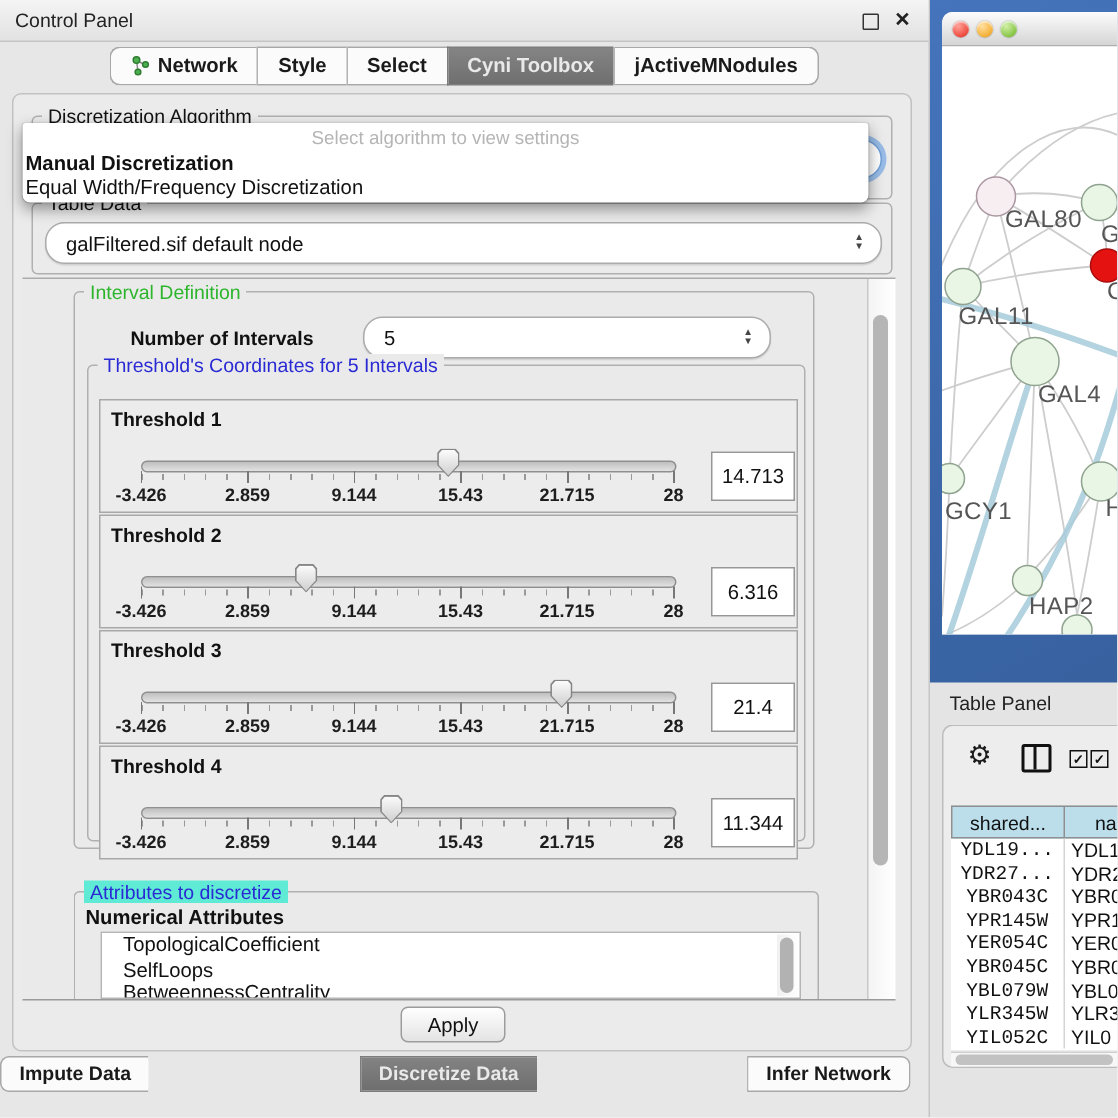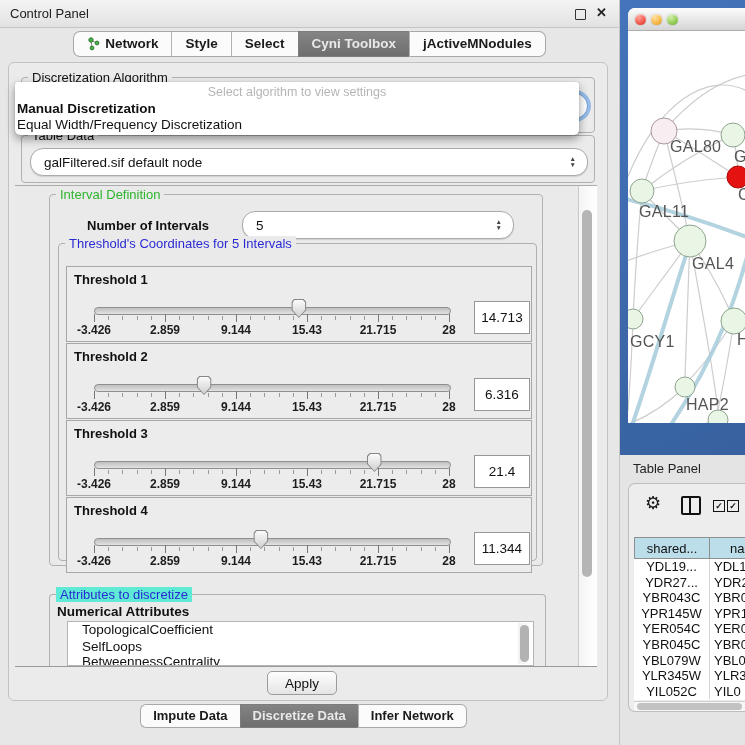--- a/index.html
+++ b/index.html
@@ -69,21 +69,21 @@
 
   
   .attr-list{position:absolute;left:17px;top:26px;width:465px;height:43px;background:#fff;border:1px solid #b5b5b5;overflow:hidden;}
   .attr-list .item{padding-left:14px;font-size:13.5px;line-height:15px;white-space:nowrap;}
   .listscroll{position:absolute;right:1px;top:1px;bottom:1px;width:14px;background:linear-gradient(to right,#f0f0f0,#fff);}
   .listscroll .thumb-v{position:absolute;left:2px;width:9px;top:2px;height:37px;background:#b2b2b2;border-radius:5px;}
 
   .btn{background:linear-gradient(#fefefe,#e4e4e4);border:1px solid #9c9c9c;border-radius:5px;font-size:13.5px;
     display:flex;align-items:center;justify-content:center;color:#111;}
 
-  .bottom-tabs{position:absolute;left:0;right:12px;top:704px;display:flex;justify-content:center;}
+  .bottom-tabs{position:absolute;left:0;right:12px;top:704px;display:flex;justify-content:space-between;}
   .btab{height:22px;line-height:22px;padding:0 12px;background:#fbfbfb;border-top:1px solid #a8a8a8;border-bottom:1px solid #a8a8a8;
     font-size:13px;font-weight:700;color:#1a1a1a;}
   .btab + .btab{border-left:1px solid #b3b3b3;}
   .btab:first-child{border-left:1px solid #a8a8a8;border-radius:6px 0 0 6px;}
   .btab:last-child{border-right:1px solid #a8a8a8;border-radius:0 6px 6px 0;}
   .btab.selected{background:linear-gradient(#838383,#6e6e6e);color:#e9e9e9;border-color:#7d7d7d;}
 
   
   .net-frame{position:absolute;left:620px;top:0;width:125px;height:455px;background:linear-gradient(150deg,#4574bc,#37619f);}
   .net-window{position:absolute;left:8px;top:8px;width:117px;height:415px;border-radius:7px 0 0 0;overflow:hidden;background:#fff;}
@@ -102,21 +102,21 @@
   .tp-split{position:absolute;left:52px;top:12px;width:16px;height:15px;border:2px solid #111;border-radius:2px;}
   .tp-split::after{content:"";position:absolute;left:6px;top:0;bottom:0;width:2px;background:#111;}
   .tp-check{position:absolute;top:16px;width:10px;height:10px;border:1.5px solid #111;font-size:9px;font-weight:700;line-height:10px;text-align:center;color:#111;}
   .tp-table{position:absolute;left:5px;top:53px;right:0;}
   .tp-header{display:flex;height:22px;}
   .tp-th{background:#bcdeea;border:1px solid #8f8f8f;font-size:13px;display:flex;align-items:center;justify-content:center;overflow:hidden;white-space:nowrap;}
   .tp-th.c1{width:74px;}
   .tp-th.c2{flex:1;border-left:none;justify-content:flex-start;padding-left:20px;}
   .tp-rows{height:141px;overflow:hidden;background:#fff;}
   .tp-row{display:flex;height:15.6px;font-size:13px;}
-  .tp-td.c1{width:75px;text-align:center;border-right:1px solid #d5d5d5;overflow:hidden;white-space:nowrap;}
+  .tp-td.c1{width:75px;text-align:center;border-right:1px solid #d5d5d5;overflow:hidden;white-space:nowrap;font-family:Liberation Mono, monospace;}
   .tp-td.c2{flex:1;padding-left:4px;overflow:hidden;white-space:nowrap;}
   .tp-hscroll{position:absolute;left:5px;right:1px;top:217px;height:9px;background:#f7f7f7;border-top:1px solid #cfcfcf;}
   .tp-hscroll .thumb-h{position:absolute;left:3px;right:3px;top:1px;height:7px;background:#c2c2c2;border-radius:4px;}
 </style>
 </head>
 <body>
 
 <div id="screen">
 
   <div class="control-panel">

